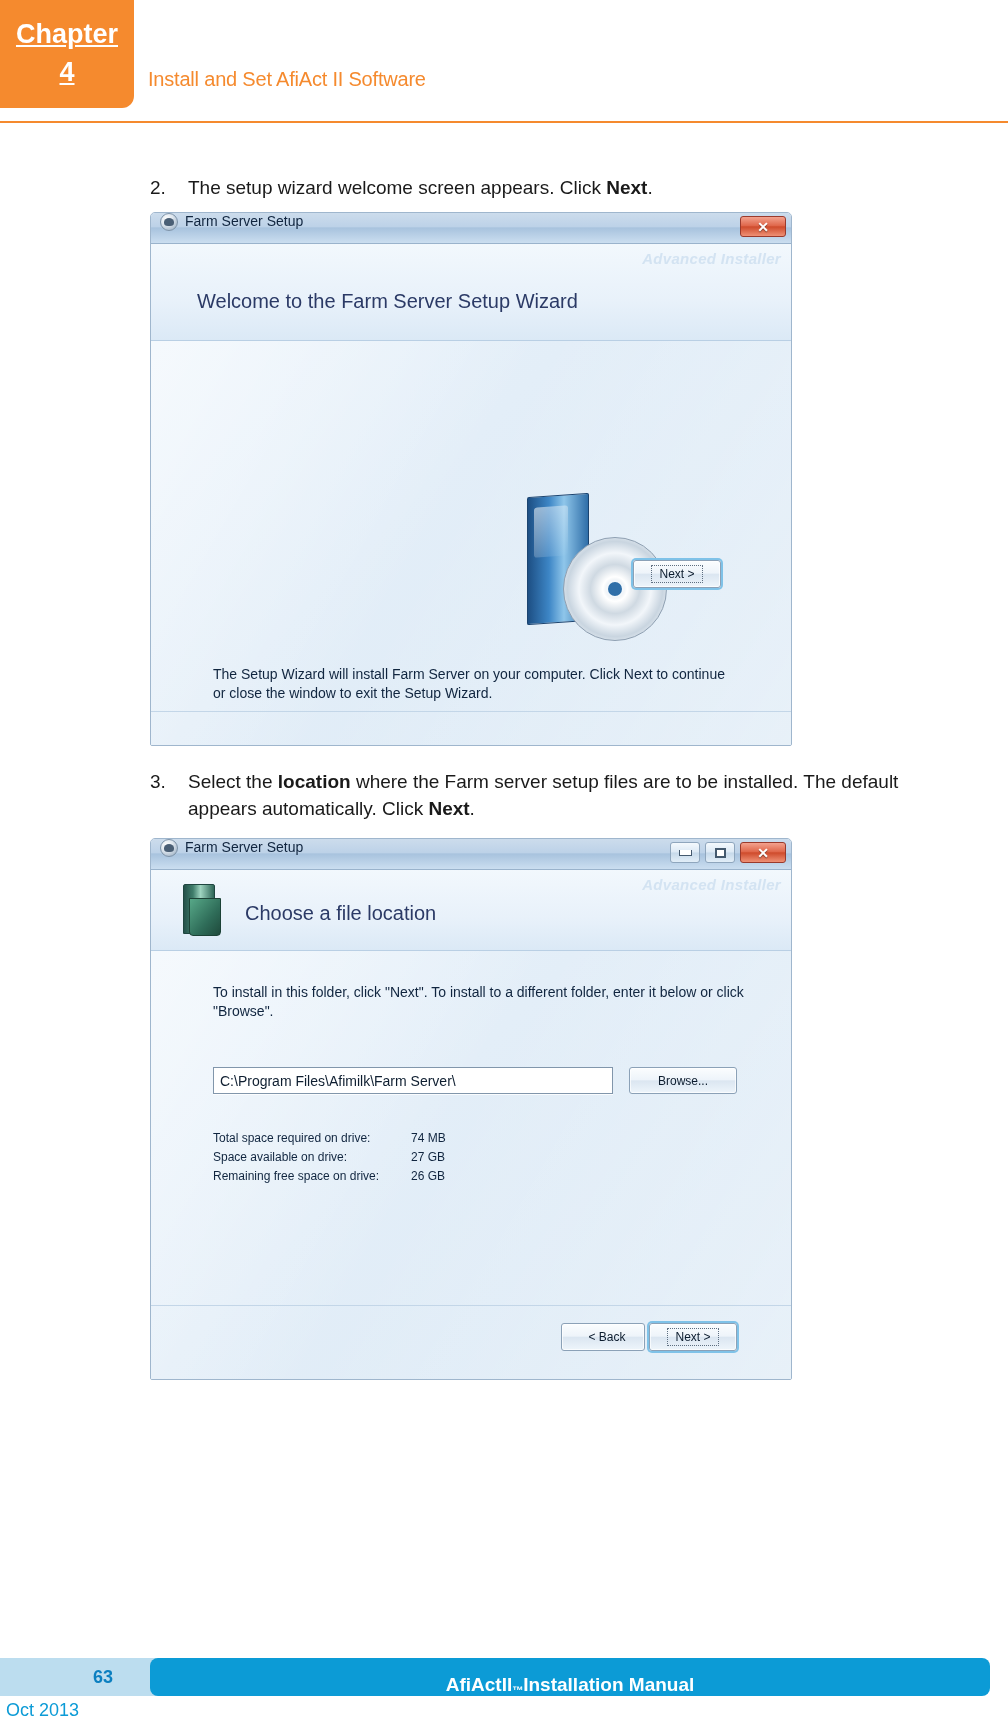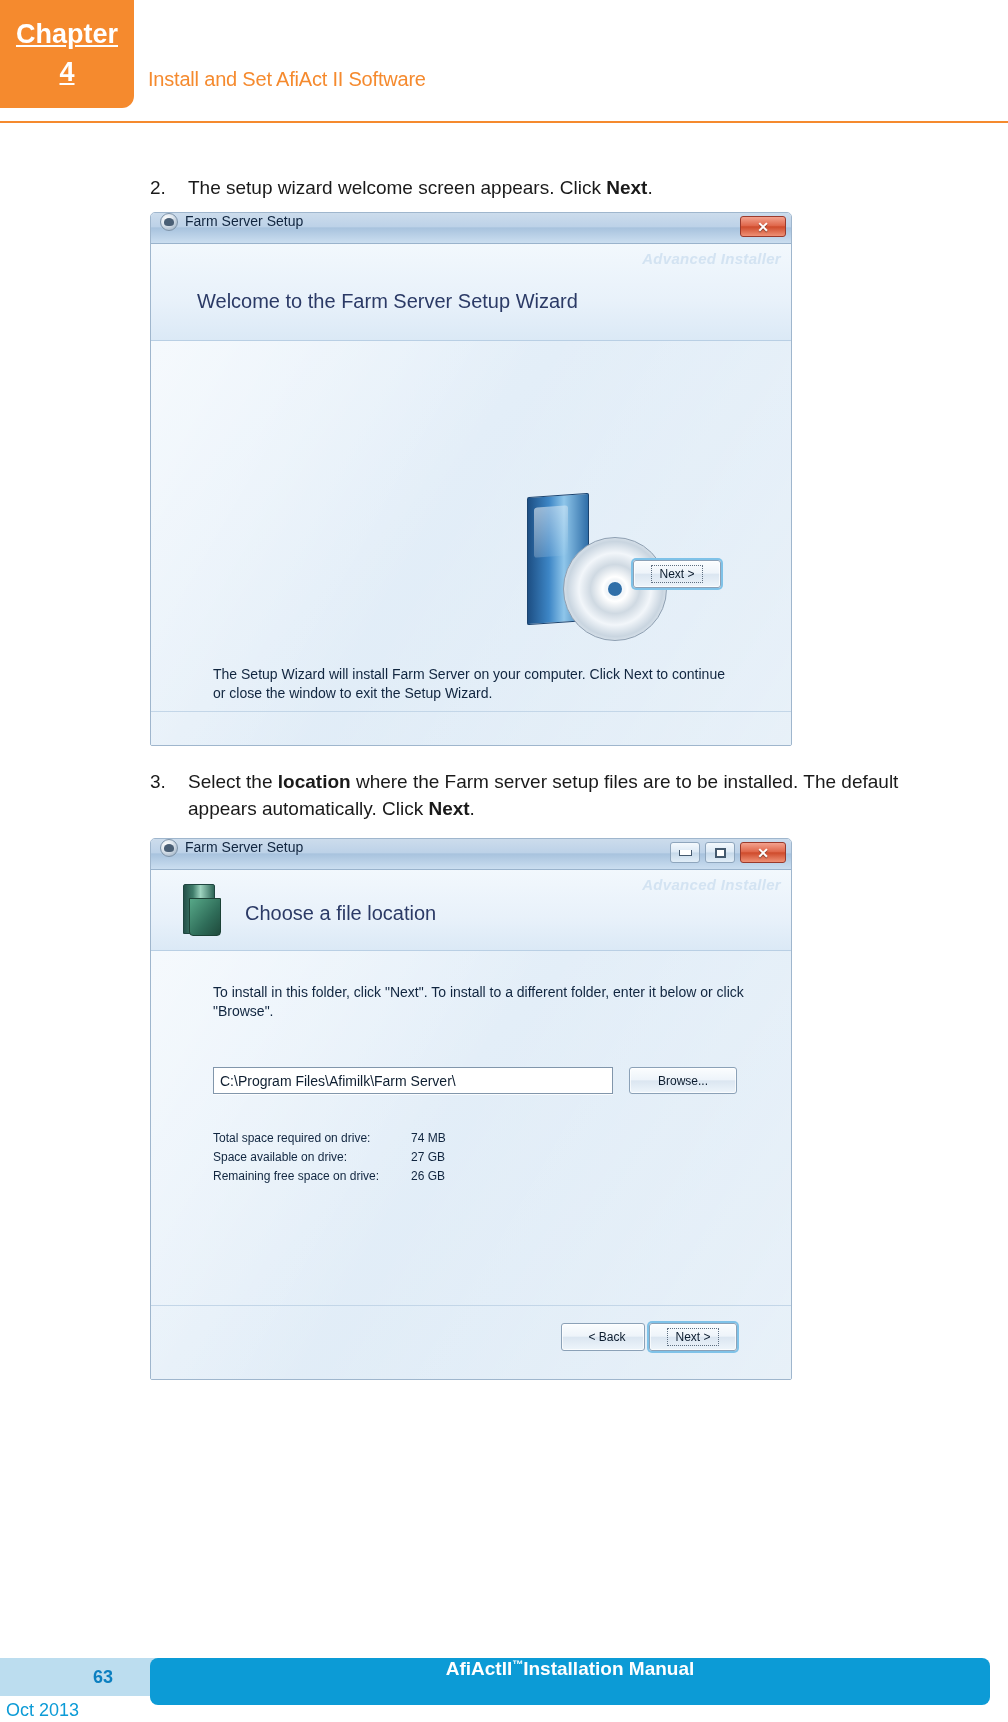--- a/index.html
+++ b/index.html
@@ -346,28 +346,28 @@
     font-size: 18px;
     display: flex;
     align-items: center;
     justify-content: center;
     padding-left: 36px;
   }
   .footer-bar {
     position: absolute;
     left: 150px; top: 0;
     width: 840px;
-    height: 47px;
+    height: 38px;
     background: #0C9BD6;
     border-radius: 8px;
     color: #ffffff;
     font-weight: bold;
     font-size: 19px;
     display: flex;
-    align-items: flex-start;
+    align-items: flex-end;
     justify-content: center;
     letter-spacing: 0px;
   }
   .footer-bar sup { font-size: 11px; vertical-align: super; }
   .footer-date {
     position: absolute;
     left: 6px; top: 42px;
     font-size: 18px;
     color: #0C9BD6;
   }

